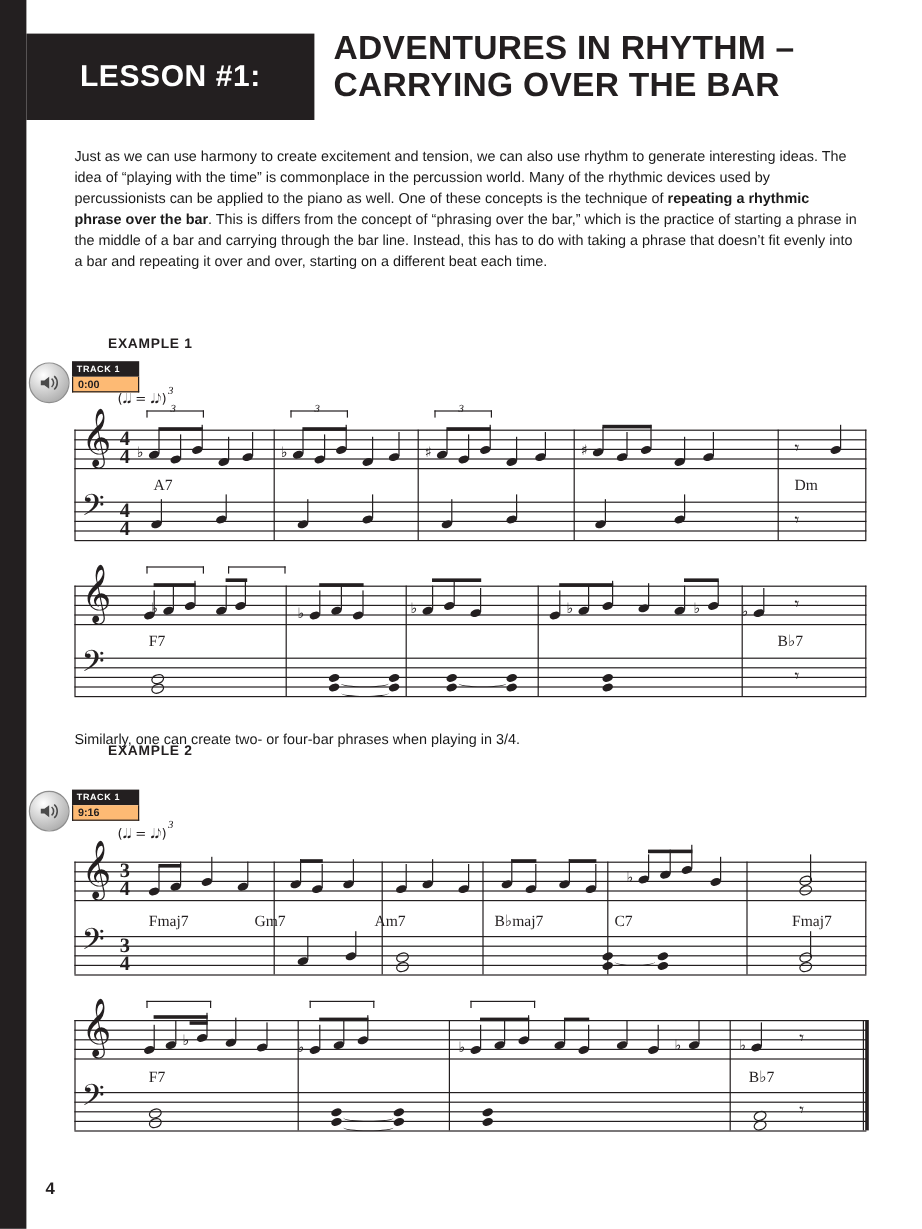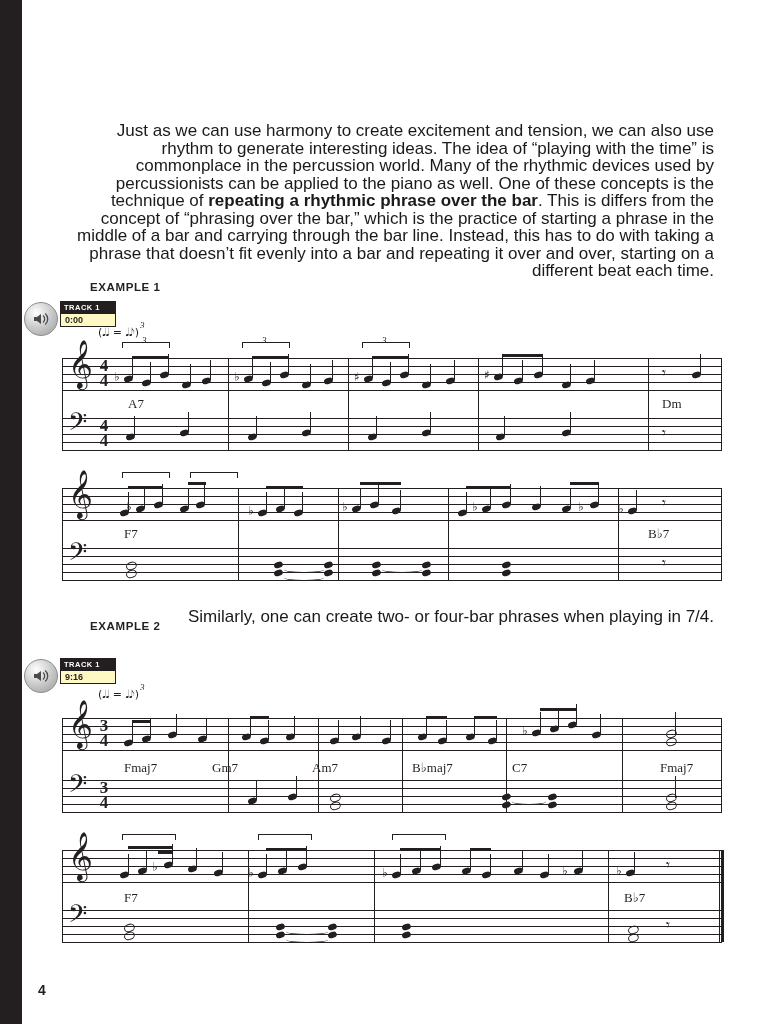--- a/index.html
+++ b/index.html
@@ -27,37 +27,37 @@
     font-family:"Liberation Sans", sans-serif;
   }
   .lesson-title{
     position:absolute;left:256px;top:-4px;width:460px;
     font-weight:bold;font-size:28px;line-height:1.12;color:#231f20;
     letter-spacing:.2px;
   }
   .lesson-title .l2{display:block;}
 
   
-  .body-copy{position:absolute;left:62px;top:122px;width:652px;font-size:17px;line-height:17.5px;color:#1a1a1a;text-align:right;}
+  .body-copy{position:absolute;left:62px;top:122px;width:652px;font-size:12px;line-height:17.5px;color:#1a1a1a;text-align:left;}
   .body-copy p{margin:0 0 14px 0;}
   .body-copy b{font-weight:bold;}
 
   .ex-label{position:absolute;font-weight:bold;font-size:11.5px;letter-spacing:.6px;color:#231f20;padding-left:28px;}
 
   
   .audio{position:absolute;width:170px;height:34px;}
   .speaker{
     position:absolute;left:0;top:0;width:32px;height:32px;border-radius:50%;
     background:radial-gradient(circle at 35% 30%, #ffffff 0%, #cfcfcf 45%, #9a9a9a 100%);
     border:1px solid #8d8d8d;
   }
   .speaker svg{position:absolute;left:6px;top:6px;}
   .track-box{position:absolute;left:36px;top:-1px;width:56px;}
   .track-top{background:#231f20;color:#fff;font-size:7.5px;font-weight:bold;letter-spacing:.5px;padding:2px 4px;}
-  .track-time{border:1px solid #231f20;border-top:none;color:#231f20;font-size:9px;font-weight:bold;padding:1px 4px;text-align:left;background:#fef9c3;}
+  .track-time{border:1px solid #231f20;border-top:none;color:#231f20;font-size:9px;font-weight:bold;padding:1px 4px;text-align:left;background:#fdba74;}
 
   
   .system{position:absolute;left:62px;width:660px;}
   .staffbox{position:relative;width:660px;height:100%;}
 
   .staff{position:absolute;left:0;width:660px;height:32px;}
   .staff .ln{position:absolute;left:0;width:660px;height:1px;background:#231f20;}
   .staff .ln:nth-child(1){top:0}
   .staff .ln:nth-child(2){top:8px}
   .staff .ln:nth-child(3){top:16px}
@@ -89,20 +89,29 @@
   .footer-text .sep{color:#231f20;}
   .footer-text .t2{color:#444;}
 </style>
 </head>
 <body>
 
 <div class="page">
 
   <div class="left-bar"></div>
 
+  <div class="header">
+    <div class="lesson-tag">
+      <span>LESSON #1:</span>
+    </div>
+    <div class="lesson-title">
+      <span class="l1">ADVENTURES IN RHYTHM –</span>
+      <span class="l2">CARRYING OVER THE BAR</span>
+    </div>
+  </div>
 
   <div class="body-copy">
     <p><span>Just as we can use harmony to create excitement and tension, we can also use rhythm to generate interesting ideas. The idea of “playing with the time” is commonplace in the percussion world. Many of the rhythmic devices used by percussionists can be applied to the piano as well. One of these concepts is the technique of </span><b>repeating a rhythmic phrase over the bar</b><span>. This is differs from the concept of “phrasing over the bar,” which is the practice of starting a phrase in the middle of a bar and carrying through the bar line. Instead, this has to do with taking a phrase that doesn’t fit evenly into a bar and repeating it over and over, starting on a different beat each time.</span></p>
   </div>
 
   <div class="ex-label" style="left:62px;top:281px;">EXAMPLE 1</div>
 
   <div class="audio" style="left:24px;top:302px;">
     <div class="speaker">
       <svg width="20" height="20" viewBox="0 0 20 20" aria-hidden="true">
@@ -337,21 +346,21 @@
       <div class="barline" style="left:0px;top:18px;height:92px;"></div>
       <div class="barline" style="left:176px;top:18px;height:92px;"></div>
       <div class="barline" style="left:276px;top:18px;height:92px;"></div>
       <div class="barline" style="left:386px;top:18px;height:92px;"></div>
       <div class="barline" style="left:556px;top:18px;height:92px;"></div>
       <div class="barline" style="left:659px;top:18px;height:92px;"></div>
     </div>
   </div>
 
   <div class="body-copy" style="top:608px;">
-    <p>Similarly, one can create two- or four-bar phrases when playing in 7/4.</p>
+    <p>Similarly, one can create two- or four-bar phrases when playing in 3/4.</p>
   </div>
 
   <div class="ex-label" style="left:62px;top:620px;">EXAMPLE 2</div>
 
   <div class="audio" style="left:24px;top:659px;">
     <div class="speaker">
       <svg width="20" height="20" viewBox="0 0 20 20" aria-hidden="true">
         <path d="M3 8 h3 l4 -3 v10 l-4 -3 H3 z" fill="#4a4a4a"></path>
         <path d="M12 6.5 a4.5 4.5 0 0 1 0 7" stroke="#4a4a4a" stroke-width="1.3" fill="none"></path>
         <path d="M14.2 4.4 a7.5 7.5 0 0 1 0 11.2" stroke="#4a4a4a" stroke-width="1.3" fill="none"></path>

